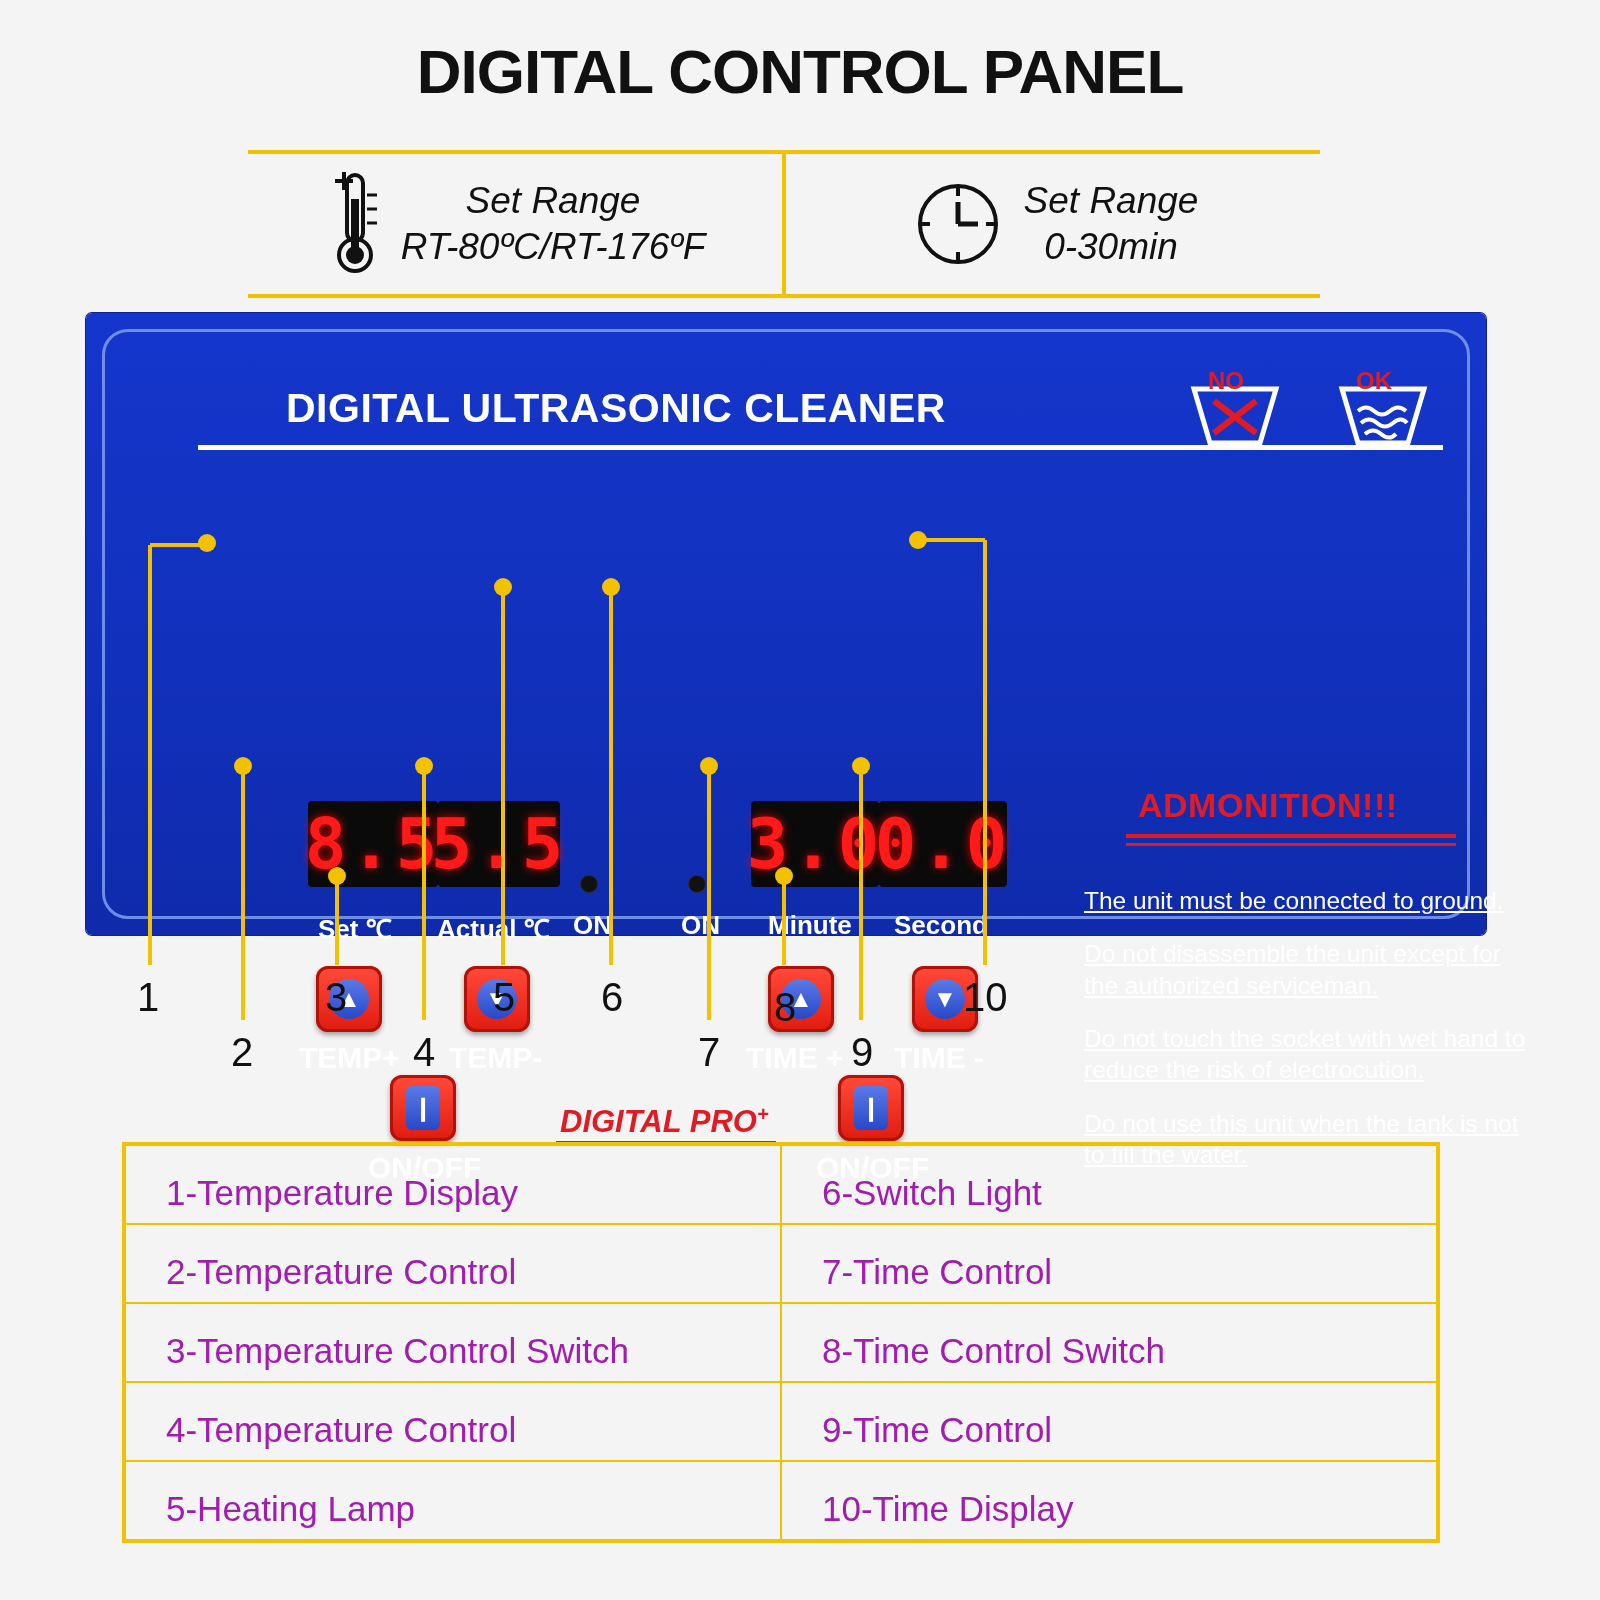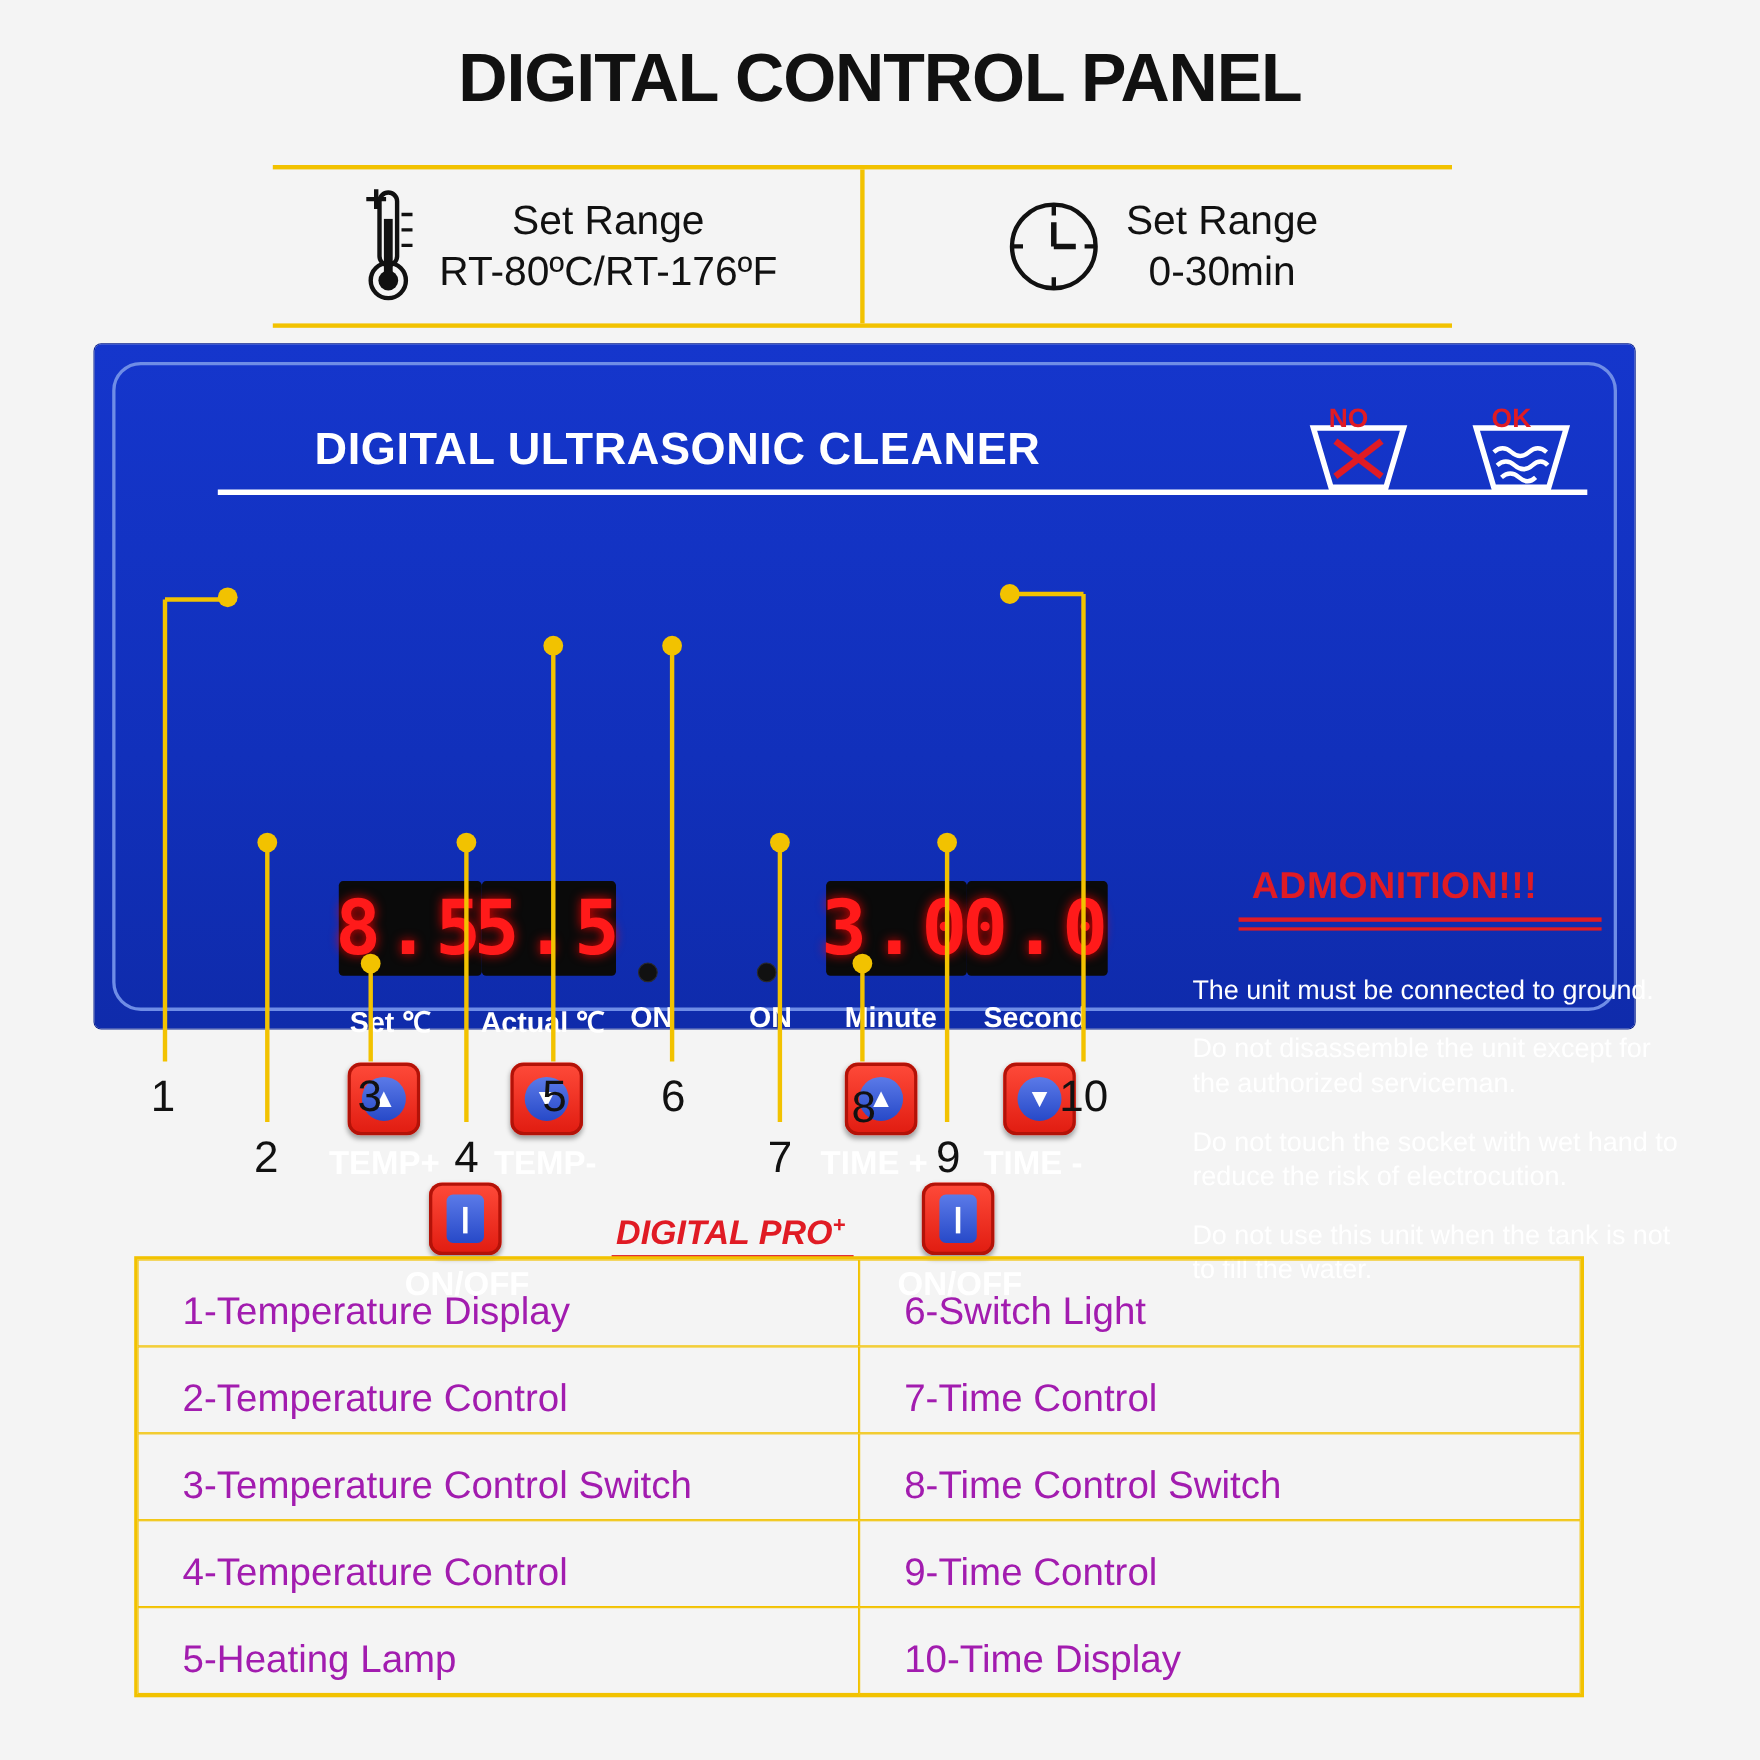--- a/index.html
+++ b/index.html
@@ -17,21 +17,21 @@
     font-size:62px;font-weight:bold;color:#111;
     letter-spacing:-1px;
   }
   
   .spec-band{
     position:absolute;left:248px;top:150px;width:1072px;height:140px;
     border-top:4px solid #f2c200;border-bottom:4px solid #f2c200;
     display:flex;align-items:center;
   }
   .spec-cell{
-    flex:1;display:flex;align-items:center;justify-content:center;gap:16px;height:100%;
+    flex:1;display:flex;align-items:center;justify-content:center;gap:16px;height:100%;font-style:italic;
   }
   .spec-cell.first{border-right:4px solid #f2c200;}
   .spec-text{font-size:37px;color:#111;line-height:1.25;}
   .spec-text .l1{display:block;text-align:center;}
   .spec-text .l2{display:block;text-align:center;}
   
   .panel{
     position:absolute;left:86px;top:313px;width:1400px;height:622px;
     background:#1330c0;
     background:linear-gradient(180deg,#1536cc 0%,#1130bb 60%,#0f2bab 100%);
@@ -104,21 +104,21 @@
   .digital-pro .plus{font-size:20px;vertical-align:super;}
   .digital-pro-rule{position:absolute;left:470px;top:828px;width:220px;height:3px;background:#e01b24;}
   
   .admon{
     position:absolute;left:1052px;top:473px;
     color:#e01b24;font-size:34px;font-weight:bold;letter-spacing:.5px;
   }
   .admon-rule1{position:absolute;left:1040px;top:521px;width:330px;height:4px;background:#e01b24;}
   .admon-rule2{position:absolute;left:1040px;top:530px;width:330px;height:3px;background:#e01b24;}
   .admon-list{position:absolute;left:998px;top:572px;width:450px;color:#fff;font-size:24.5px;line-height:1.28;}
-  .admon-list p{margin:0 0 22px 0;}
+  .admon-list p{margin:0 0 22px 0;text-decoration:underline;}
   
   .callout-layer{position:absolute;left:0;top:0;width:1600px;height:1600px;pointer-events:none;}
   .cnum{
     position:absolute;font-size:40px;color:#111;font-family:"Liberation Sans",sans-serif;
   }
   
   .legend{
     position:absolute;left:122px;top:1142px;width:1312px;
     border:3px solid #f2c200;
     display:grid;grid-template-columns:1fr 1fr;

